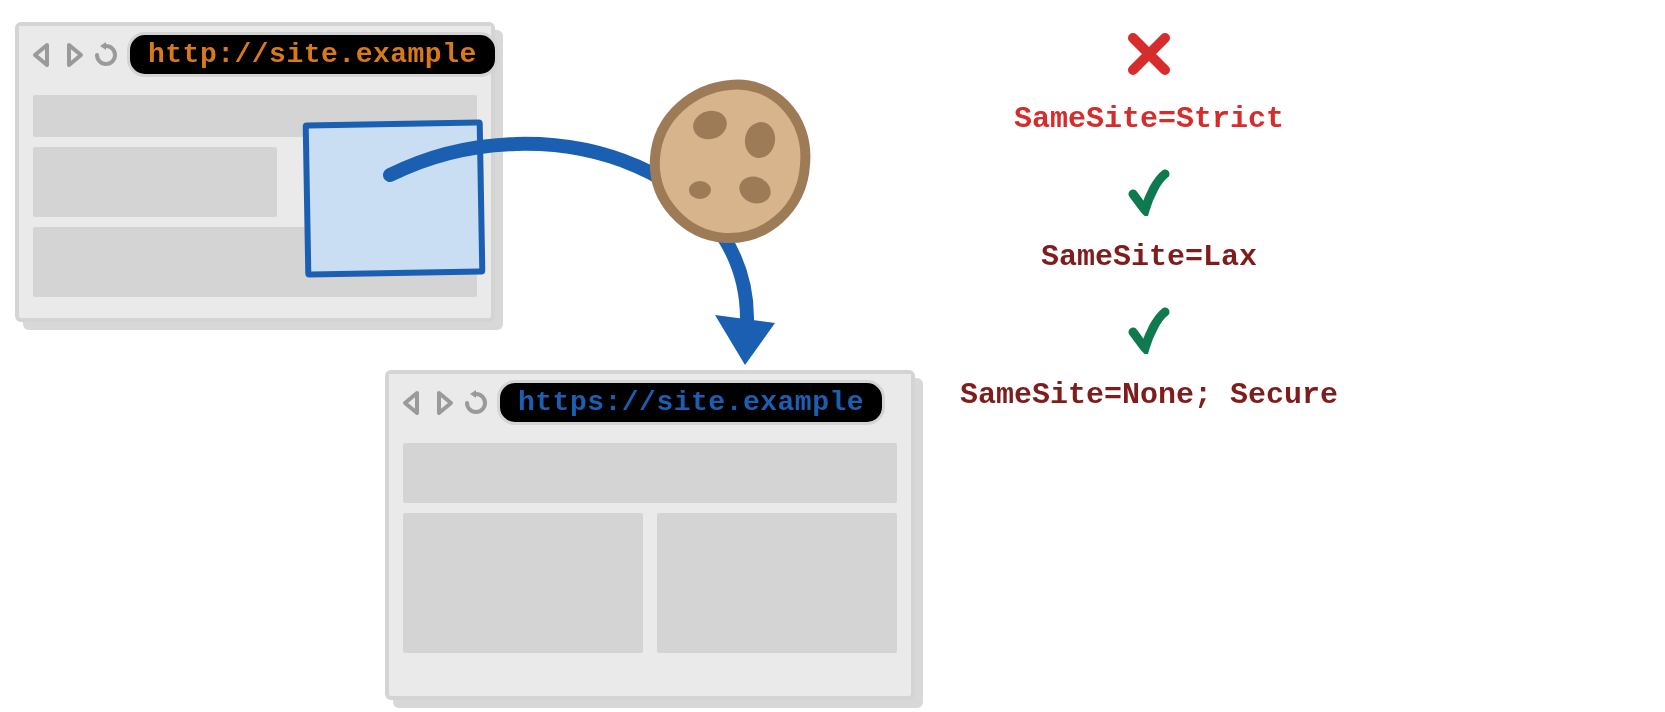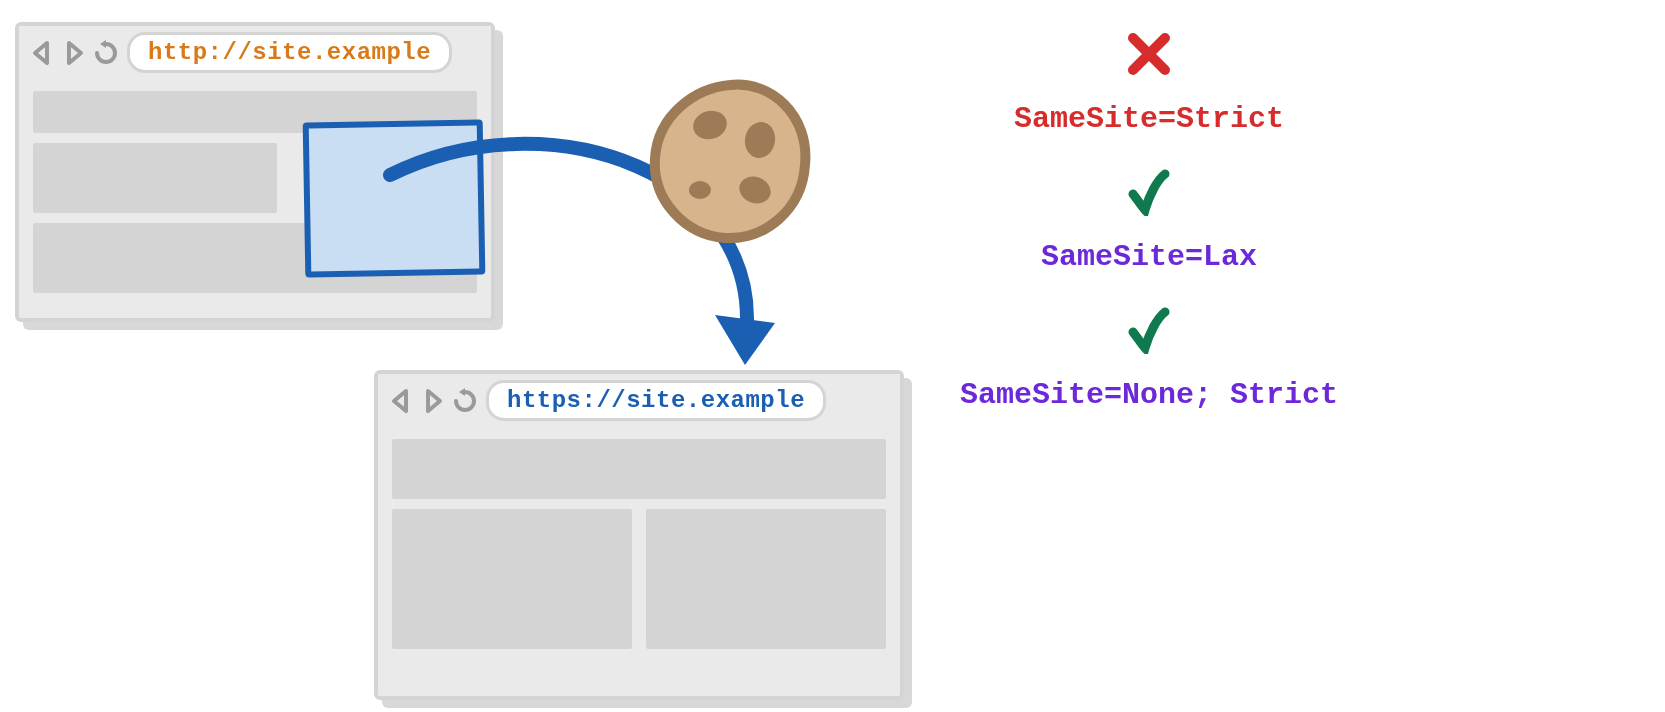--- a/index.html
+++ b/index.html
@@ -18,25 +18,25 @@
     display: flex;
     align-items: center;
     padding: 6px 10px 8px 10px;
     gap: 8px;
     background: #eaeaea;
   }
   .nav-icons { display: flex; gap: 6px; align-items: center; }
   .nav-icon svg { display: block; }
   .url-bar {
     flex: 0 0 auto;
-    background: #ffffff;
+    background: #000000;
     border: 3px solid #d4d4d4;
     border-radius: 18px;
     padding: 4px 18px;
-    font-size: 24px;
+    font-size: 28px;
     font-weight: bold;
     letter-spacing: 0.5px;
     white-space: nowrap;
     text-align: center;
   }
   .url-http { color: #d97a1a; }
   .url-https { color: #1b5fb3; }
 
   .content {
     padding: 10px 14px 14px 14px;
@@ -56,21 +56,21 @@
     position: absolute;
     left: 285px; top: 95px;
     width: 180px; height: 155px;
     background: #c9ddf3;
     border: 6px solid #1b5fb3;
     border-radius: 4px;
     transform: rotate(-1deg);
   }
 
   
-  #browser2 { left: 374px; top: 370px; width: 530px; height: 330px; }
+  #browser2 { left: 385px; top: 370px; width: 530px; height: 330px; }
   #browser2 .row1 { height: 60px; width: 100%; }
   #browser2 .row2 { display: flex; gap: 14px; height: 140px; }
   #browser2 .row2 .col { flex: 1; height: 100%; }
 
   
   #arrow { position: absolute; left: 350px; top: 115px; width: 500px; height: 280px; pointer-events: none; }
 
   
   #cookie { position: absolute; left: 640px; top: 70px; width: 180px; height: 180px; }
 
@@ -85,21 +85,21 @@
   .legend-row {
     display: flex;
     align-items: center;
     gap: 24px;
     font-size: 30px;
     font-weight: bold;
     flex-direction: column;
   }
   .legend-row .icon { width: 48px; height: 48px; flex-shrink: 0; }
   .red { color: #d62c2c; }
-  .green { color: #6d28d9; }
+  .green { color: #7f1d1d; }
 
 </style>
 </head>
 <body>
 
 <div id="browser1" class="browser">
   <div class="toolbar">
     <div class="nav-icons">
       <span class="nav-icon">
         <svg width="26" height="26" viewBox="0 0 26 26">
@@ -188,15 +188,15 @@
         </svg>
     </span>
     <span>SameSite=Lax</span>
   </div>
   <div class="legend-row green">
     <span class="icon">
       <svg width="48" height="48" viewBox="0 0 48 48">
           <path d="M8 26 C 14 34, 18 40, 20 42 C 24 28, 32 12, 40 6" stroke="#0e7a4e" stroke-width="9" stroke-linecap="round" fill="none"></path>
         </svg>
     </span>
-    <span>SameSite=None; Strict</span>
+    <span>SameSite=None; Secure</span>
   </div>
 </div>
 
 </body></html>

